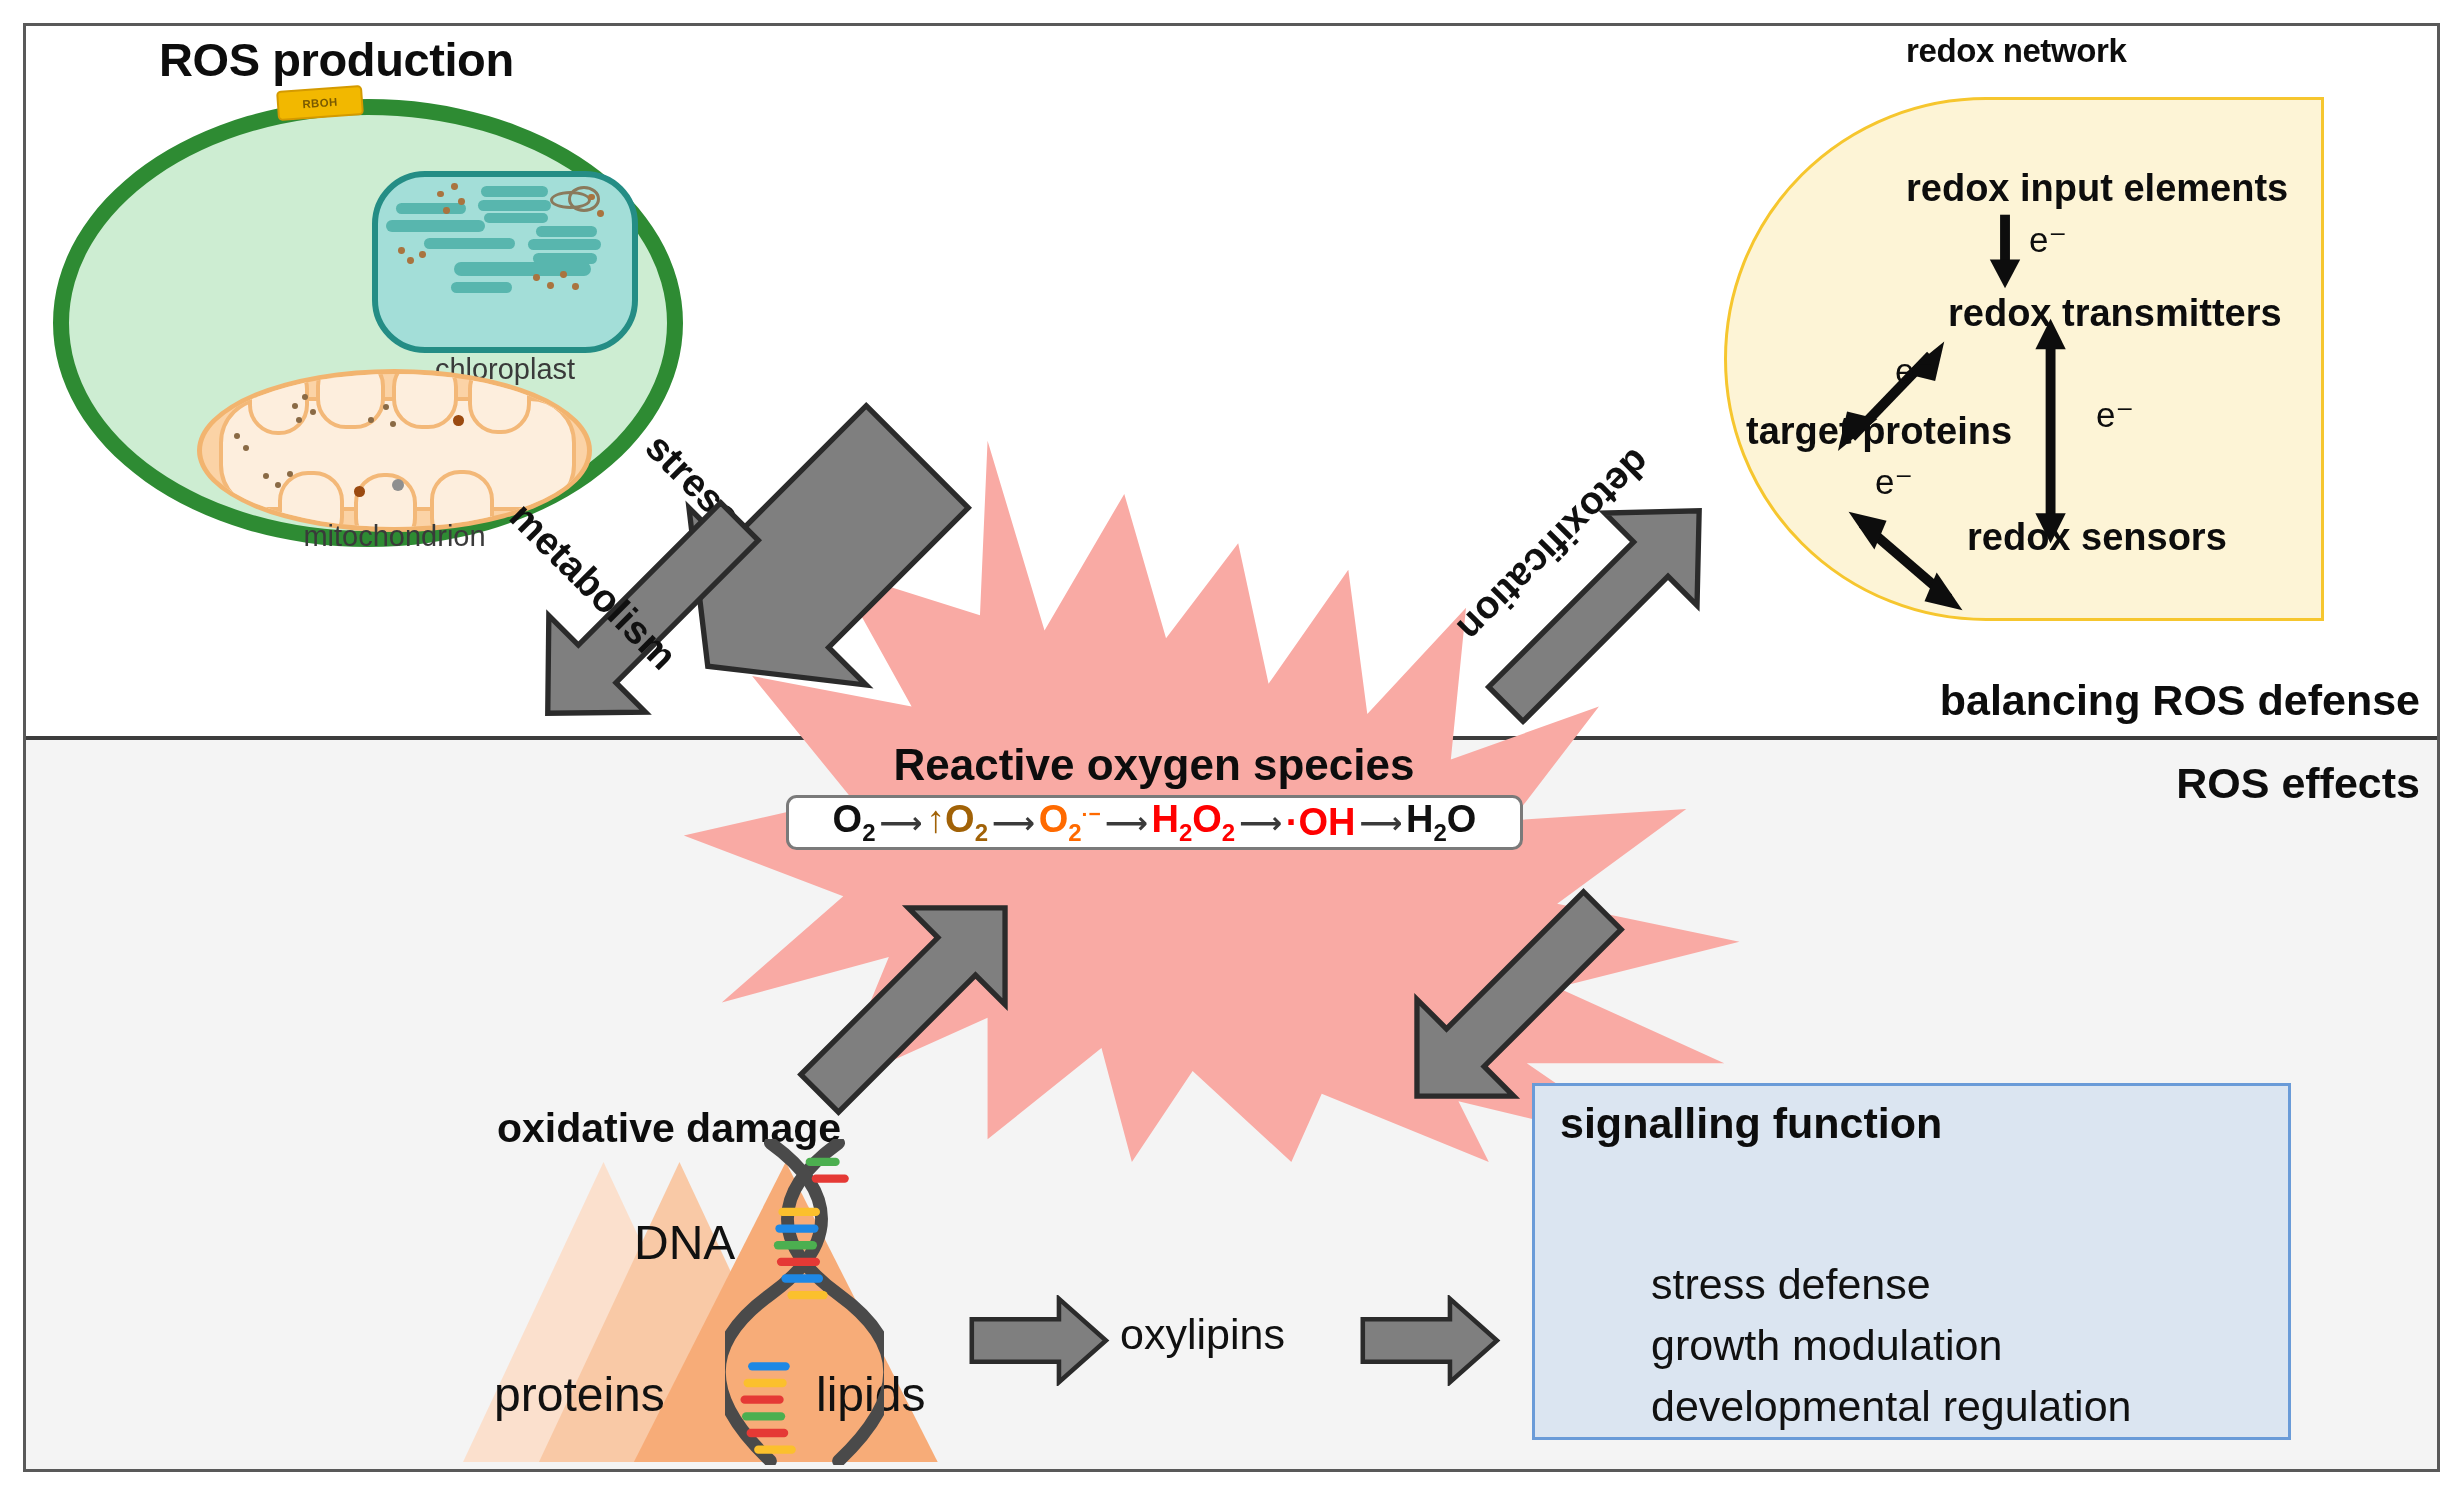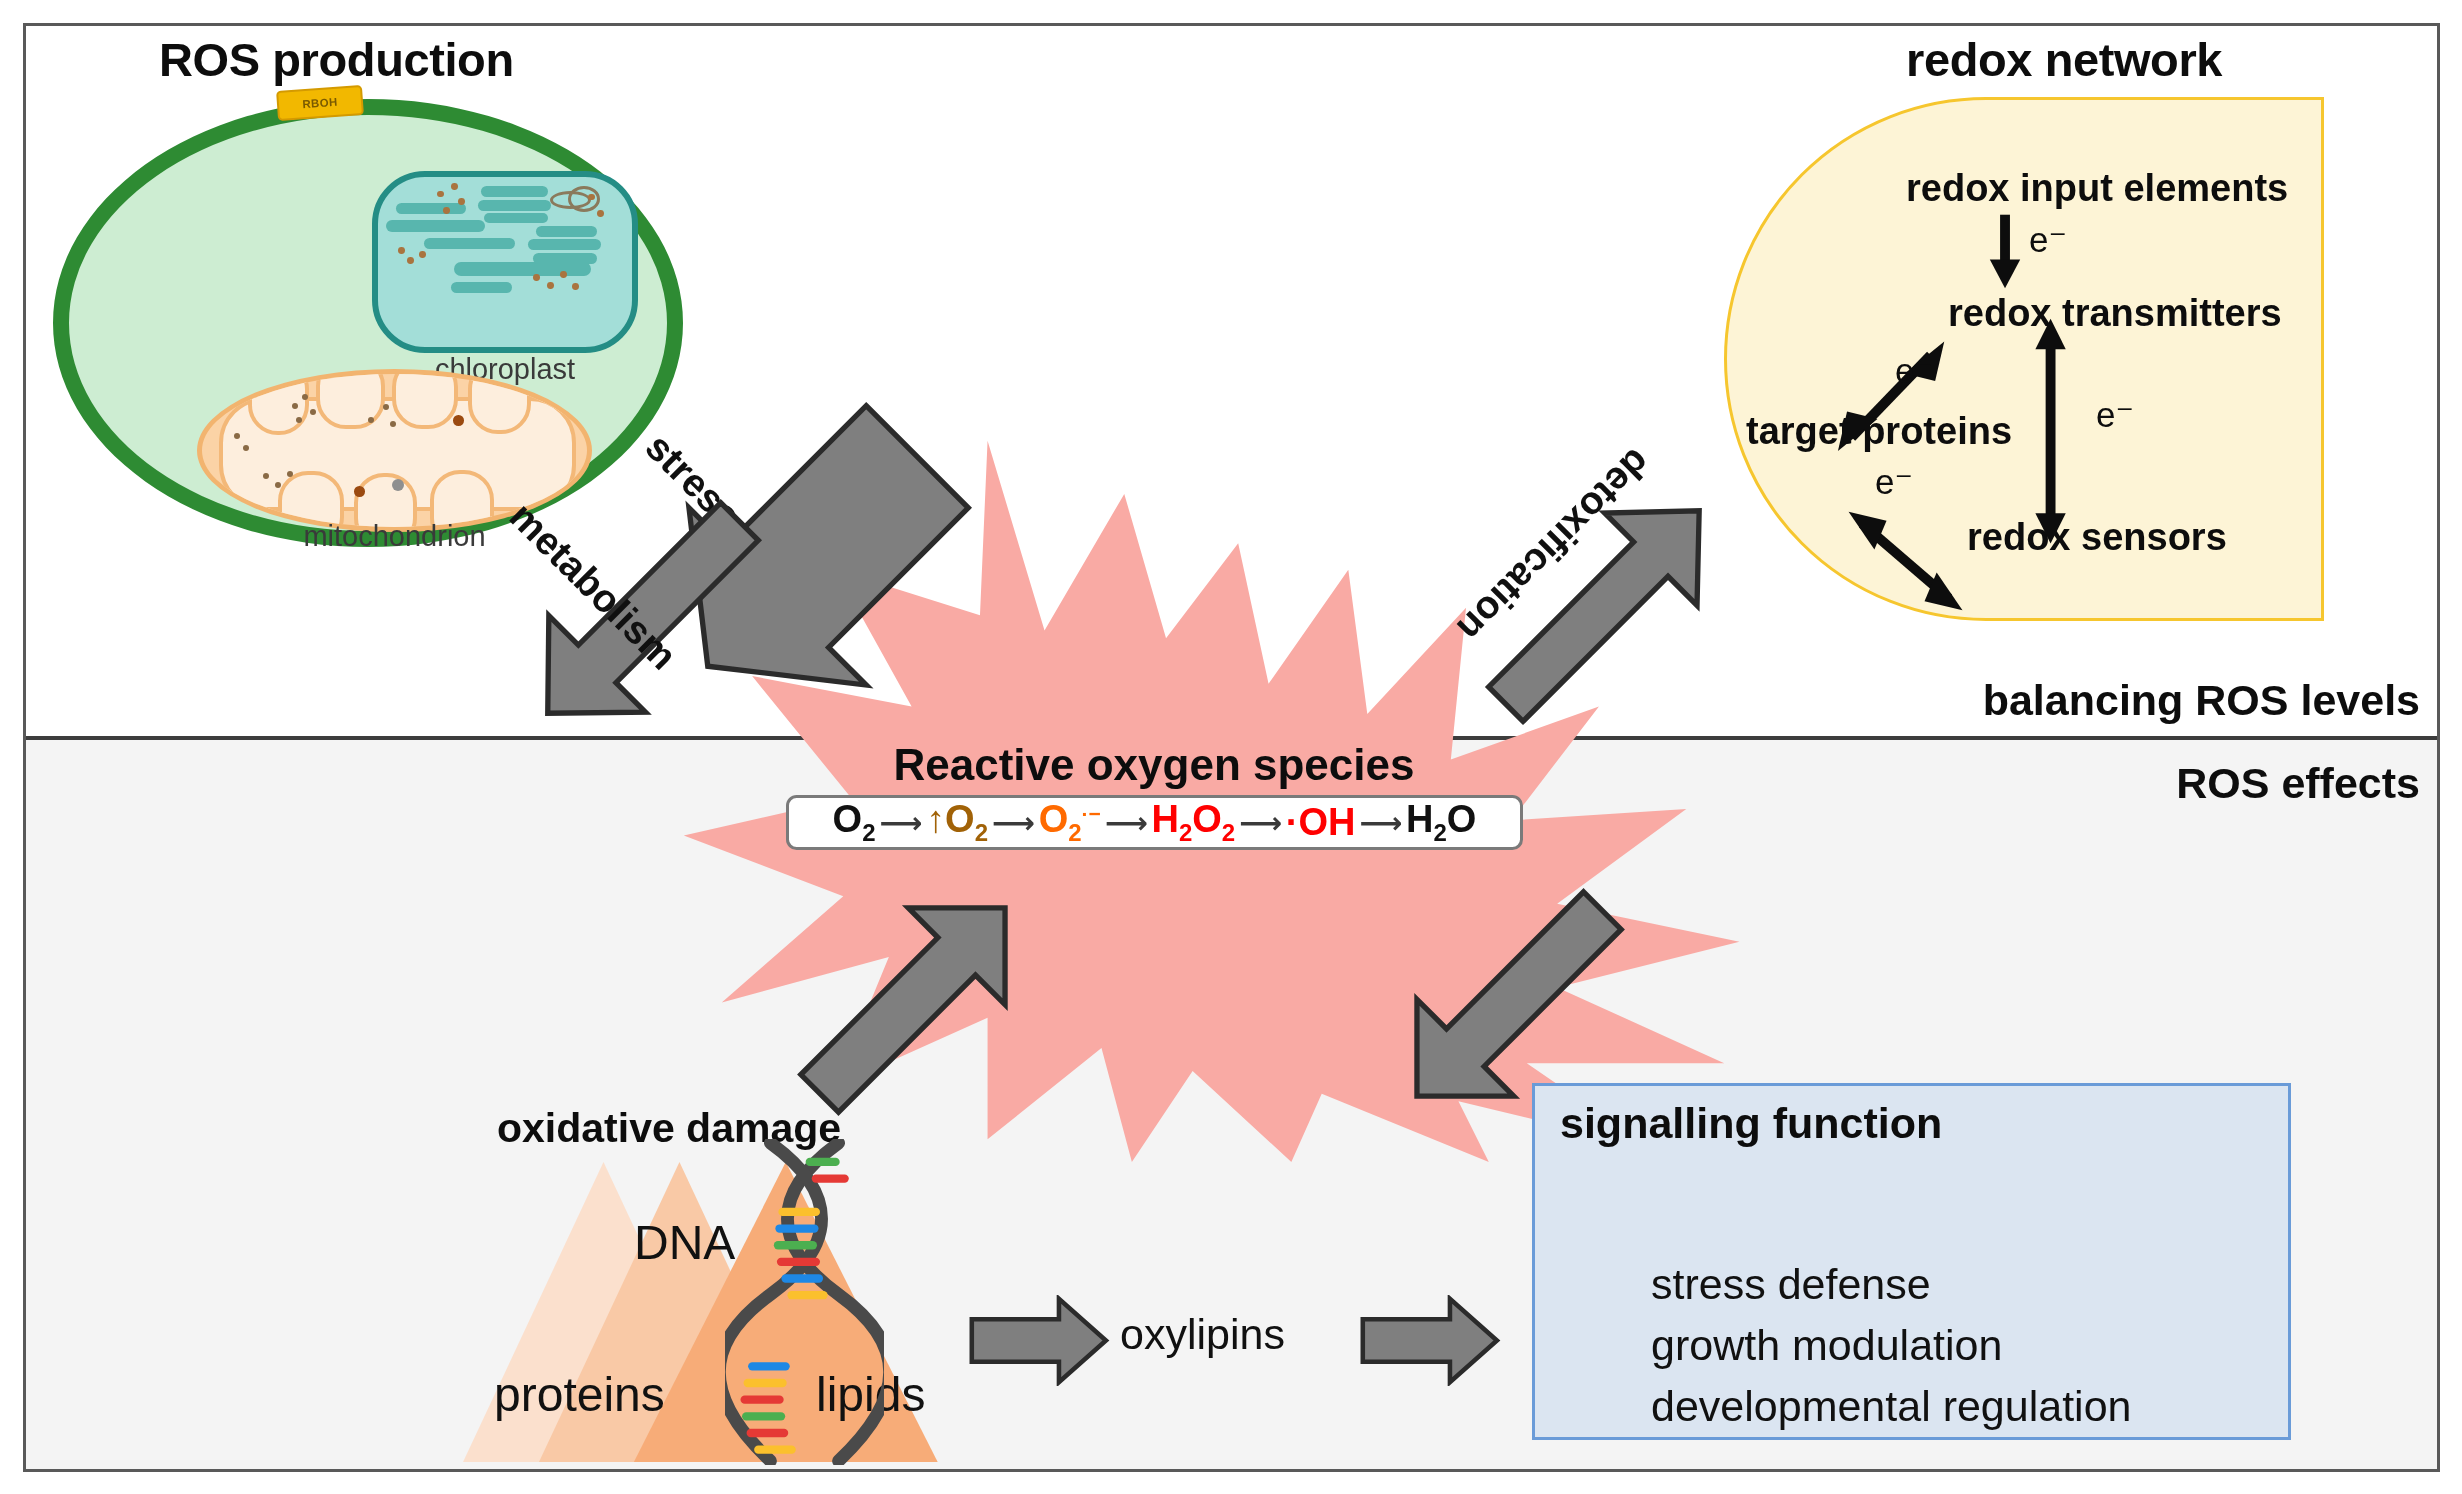--- a/index.html
+++ b/index.html
@@ -9,21 +9,21 @@
 
   
   .frame{position:absolute;left:23px;top:23px;width:2417px;height:1449px;
          border:3.8px solid #595959;box-sizing:border-box;background:#ffffff;}
   .half-top{position:absolute;left:0;top:0;right:0;height:710px;background:#ffffff;}
   .half-bot{position:absolute;left:0;top:710px;right:0;bottom:0;background:#f4f4f4;
             border-top:4.6px solid #3d3d3d;box-sizing:border-box;}
 
   
   .h-ros-prod{position:absolute;left:159px;top:32px;font-size:47px;font-weight:bold;color:#0d0d0d;letter-spacing:-0.4px;}
-  .h-redox-net{position:absolute;left:1906px;top:32px;font-size:47px;font-weight:bold;color:#0d0d0d;letter-spacing:-0.4px;}
+  .h-redox-net{position:absolute;left:1906px;top:32px;font-size:33px;font-weight:bold;color:#0d0d0d;letter-spacing:-0.4px;}
   .h-balancing{position:absolute;right:42px;top:676px;font-size:43px;font-weight:bold;color:#0d0d0d;text-align:right;}
   .h-roseffects{position:absolute;right:42px;top:759px;font-size:43px;font-weight:bold;color:#0d0d0d;text-align:right;}
 
   
   .cell-wrap{position:absolute;left:53px;top:99px;width:630px;height:448px;}
   .cell-outer{position:absolute;inset:0;border-radius:50%;background:#cdedd2;
               border:16.7px solid #2e8b33;box-sizing:border-box;}
   .rboh{position:absolute;left:224px;top:-10.6px;width:82px;height:26px;background:#f2b800;
         border:2.3px solid #d49a00;border-radius:4.6px;transform:rotate(-4deg);
         display:flex;align-items:center;justify-content:center;
@@ -97,21 +97,21 @@
 <body>
 
 <div id="stage">
   <div class="frame">
     <div class="half-top"></div>
     <div class="half-bot"></div>
   </div>
 
   <div class="h-ros-prod">ROS production</div>
   <div class="h-redox-net">redox network</div>
-  <div class="h-balancing">balancing ROS levels</div>
+  <div class="h-balancing">balancing ROS defense</div>
   <div class="h-roseffects">ROS effects</div>
 
   <div class="cell-wrap">
     <div class="cell-outer"></div>
     <div class="rboh">RBOH</div>
 
 
     <div class="chloroplast">
       <div class="thy" style="left:18px;top:26px;width:70px;height:11.4px;"></div>
       <div class="thy" style="left:7.6px;top:43px;width:99px;height:12px;"></div>

